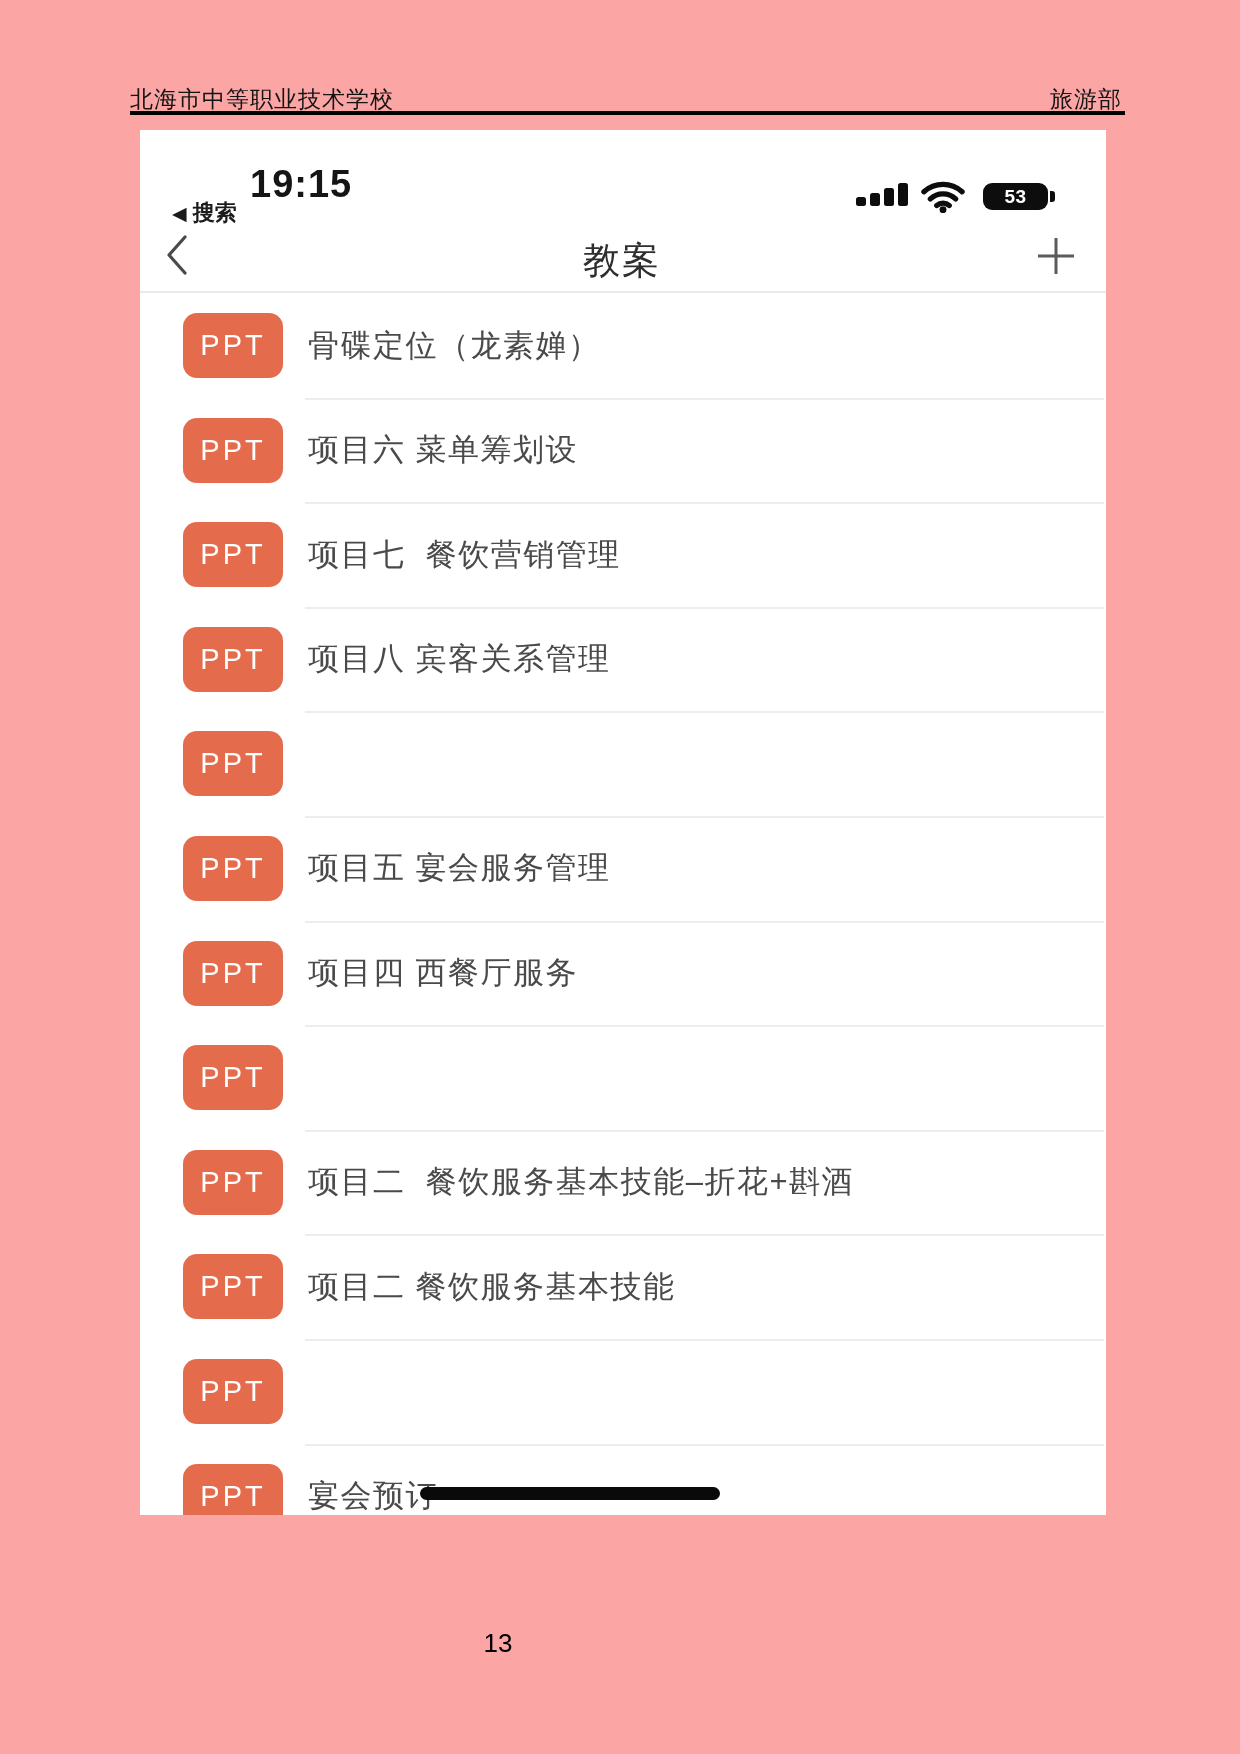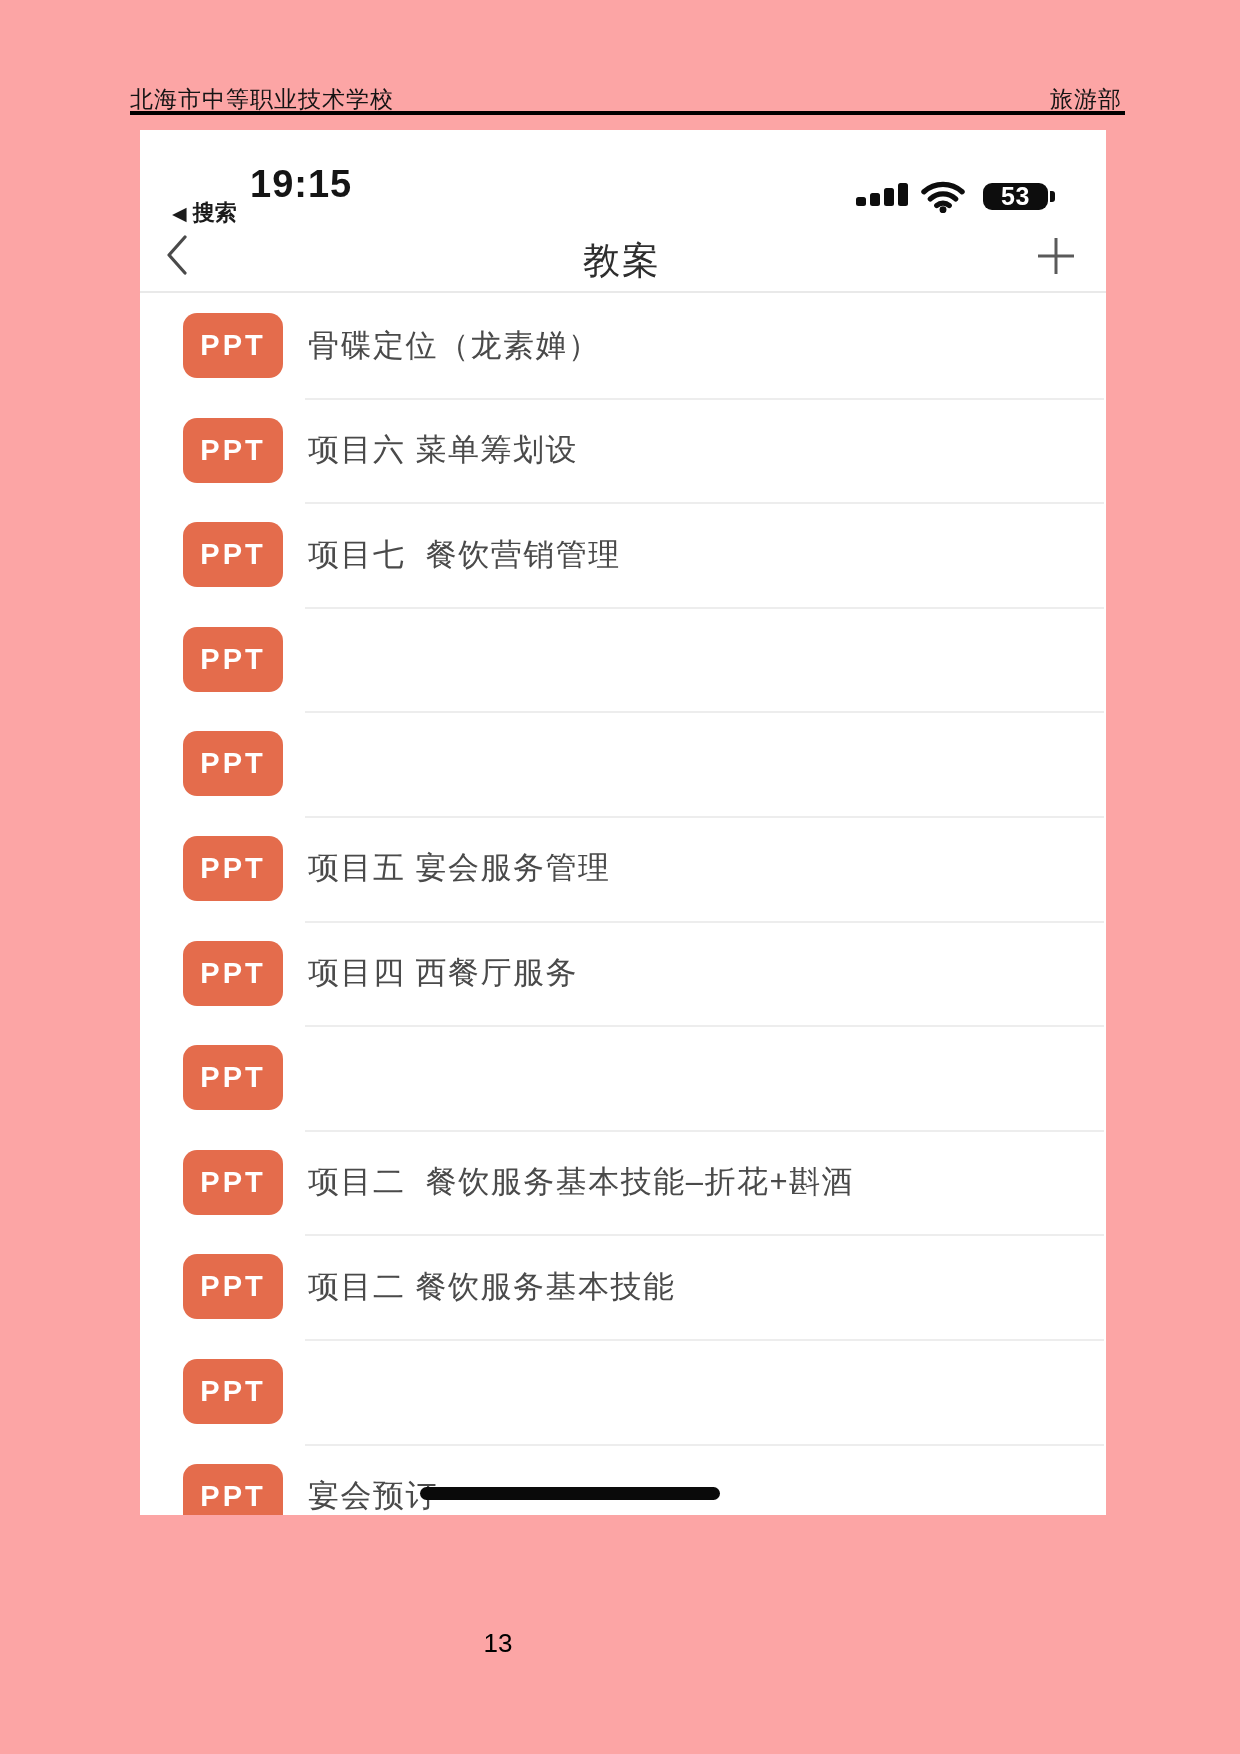--- a/index.html
+++ b/index.html
@@ -23,36 +23,36 @@
   .back-to-app { position:absolute; left:32px; top:68px; font-size:22px; font-weight:700; color:#1b1b1b; cursor:default; }
   .back-to-app .tri { font-size:19px; margin-right:6px; }
   .cell-bars { position:absolute; left:716px; top:52px; height:24px; display:flex; align-items:flex-end; gap:4px; }
   .cell-bars span { width:10px; background:#0d0d0d; border-radius:2.5px; display:block; }
   .cell-bars .b1{height:9px;} .cell-bars .b2{height:13px;} .cell-bars .b3{height:18px;} .cell-bars .b4{height:23px;}
   .wifi { position:absolute; left:781px; top:50px; }
   .battery-body {
     position:absolute; left:843px; top:53px; width:65px; height:27px; background:#0d0d0d; border-radius:9px;
     display:flex; align-items:center; justify-content:center;
   }
-  .battery-body .pct { color:#fff; font-size:25px; font-weight:700; letter-spacing:0.5px;text-align:center; }
+  .battery-body .pct { color:#fff; font-size:19px; font-weight:700; letter-spacing:0.5px;text-align:center; }
   .battery-cap { position:absolute; left:910px; top:61px; width:5px; height:11px; background:#0d0d0d; border-radius:0 3px 3px 0; }
   .nav-back { position:absolute; left:24px; top:104px; width:26px; height:42px; cursor:pointer; }
   .nav-title { position:absolute; left:443px; top:106px; font-size:37px; font-weight:500; color:#2e2e2e; letter-spacing:2px; }
   .nav-add { position:absolute; left:893px; top:103px; width:46px; height:46px; cursor:pointer; }
   .nav-sep { position:absolute; left:0; top:161px; width:966px; height:2px; background:#e9e9e9; }
   
   .file-list { position:absolute; left:0; top:163px; width:966px; bottom:0; }
   .file-row { position:relative; height:104.6px; }
   .file-row + .file-row::before {
     content:""; position:absolute; left:165px; right:2px; top:0; height:2px; background:#ededed;
   }
   .ppt-badge {
     position:absolute; left:43px; top:20px; width:100px; height:65px; border-radius:14px;
     display:flex; align-items:center; justify-content:center;
-    color:#fff; font-size:29px; font-weight:700; letter-spacing:3px;
+    color:#fff; font-size:29px; font-weight:400; letter-spacing:3px;
   }
   .file-title {
     position:absolute; left:168px; top:20px; height:65px; display:flex; align-items:center;
     font-size:31px; color:#4a4a4a; letter-spacing:1.5px; white-space:pre;text-align:center;
   }
   .redaction { position:absolute; left:280px; top:43px; width:300px; height:13px; border-radius:7px; background:#0a0a0a; }
   
   .page-number { position:absolute; left:0; top:1628px; width:996px; text-align:center; font-size:26px; color:#000; }
   svg { display:block; }
 </style>
@@ -113,20 +113,21 @@
     <div class="file-title">项目六 菜单筹划设</div>
   </div>
 
   <div class="file-row">
     <div class="ppt-badge" style="background: rgb(228, 108, 76);">PPT</div>
     <div class="file-title">项目七  餐饮营销管理</div>
   </div>
 
   <div class="file-row">
     <div class="ppt-badge" style="background: rgb(228, 108, 76);">PPT</div>
+    <div class="file-title">项目八 宾客关系管理</div>
   </div>
 
   <div class="file-row">
     <div class="ppt-badge" style="background: rgb(228, 108, 76);">PPT</div>
   </div>
 
   <div class="file-row">
     <div class="ppt-badge" style="background: rgb(228, 108, 76);">PPT</div>
     <div class="file-title">项目五 宴会服务管理</div>
   </div>

